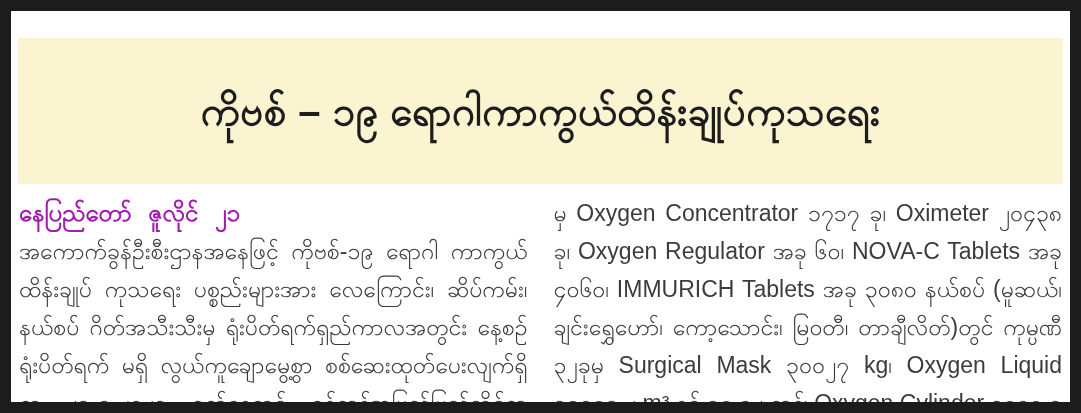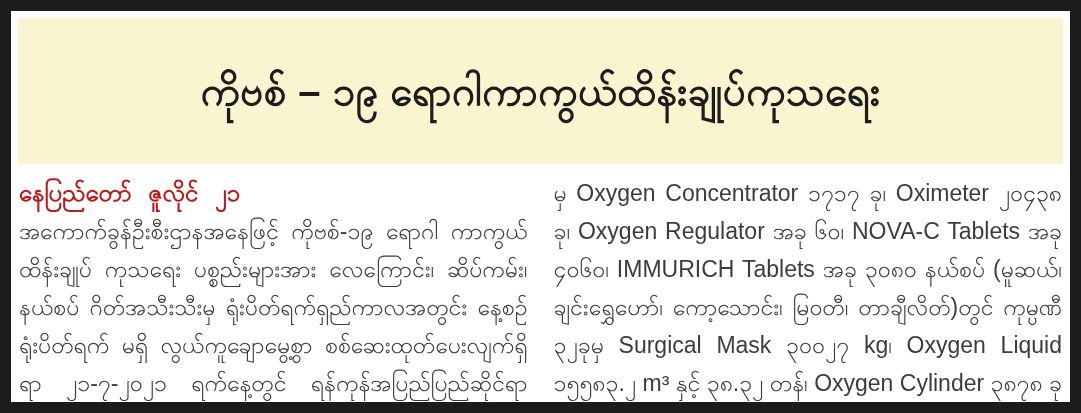--- a/index.html
+++ b/index.html
@@ -19,20 +19,21 @@
     overflow: hidden;
   }
   .banner {
     height: 146px;
     background: #fbf4d0;
     display: flex;
     flex-direction: column;
     justify-content: center;
     align-items: center;
     gap: 4px;
+    margin-top: 20px;
   }
   .banner .title-line {
     font-weight: bold;
     font-size: 40px;
     line-height: 60px;
     color: #1d1d1d;
     letter-spacing: 0.5px;
     white-space: nowrap;
   }
   .columns {
@@ -44,21 +45,21 @@
   .col {
     flex: 1 1 0;
     min-width: 0;
     font-size: 23px;
     line-height: 38px;
     color: #3c3c3c;
   }
   .dateline {
     font-weight: bold;
     font-size: 24px;
-    color: #b91c1c;
+    color: #a21caf;
     word-spacing: 10px;
     white-space: nowrap;
   }
   .para {
     text-align: justify;
     text-align-last: justify;
   }
   .credit {
     font-weight: bold;
     color: #2e2e2e;

